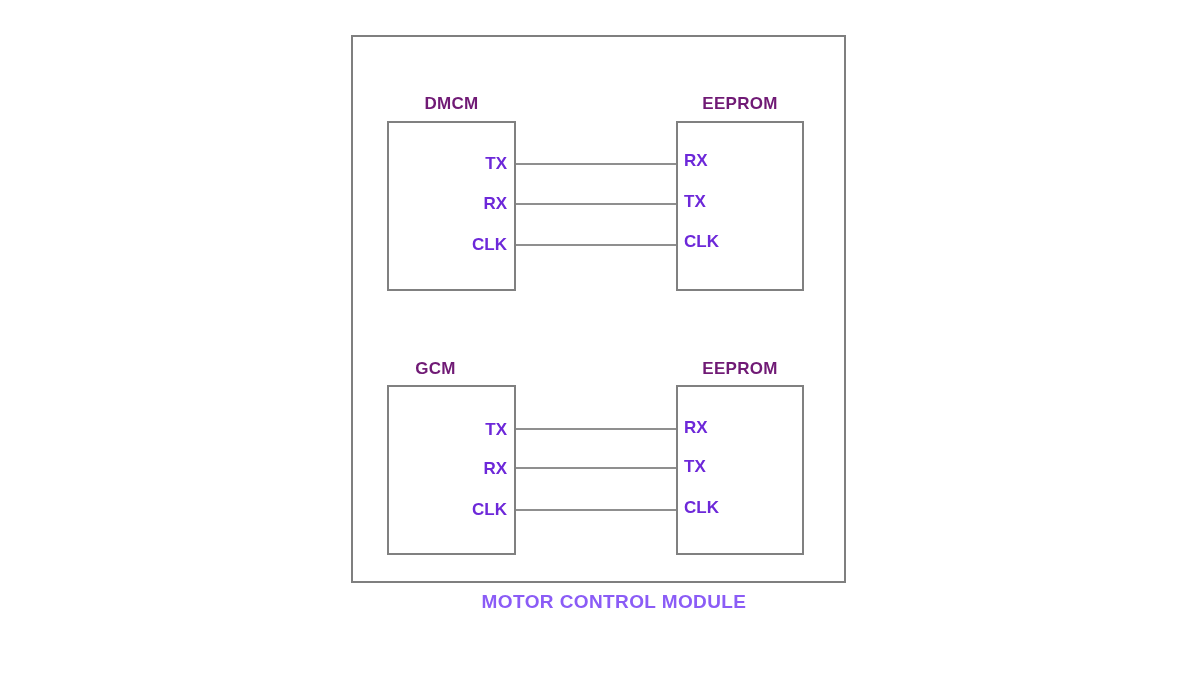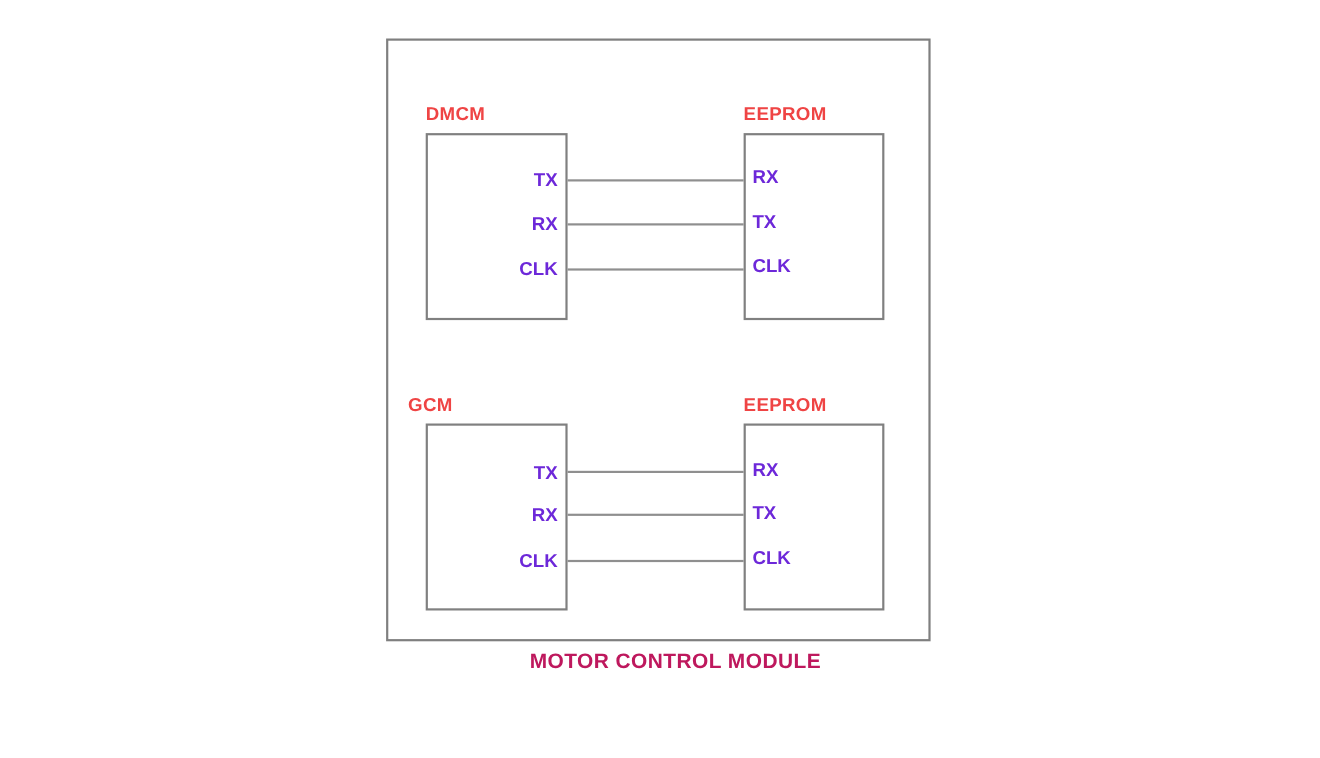--- a/index.html
+++ b/index.html
@@ -28,24 +28,24 @@
   .box {
     position: absolute;
     border: 2px solid #808080;
     box-sizing: border-box;
     background: #ffffff;
   }
   .box-title {
     position: absolute;
     height: 20px;
     line-height: 20px;
-    text-align: left;
+    text-align: center;
     font-size: 17px;
     font-weight: bold;
-    color: #ef4444;
+    color: #701a75;
     letter-spacing: 0.3px;
     white-space: nowrap;
   }
   .pin {
     position: absolute;
     height: 22px;
     line-height: 22px;
     font-size: 17px;
     font-weight: bold;
     color: #6d28d9;
@@ -71,21 +71,21 @@
     height: 2px;
     background: #8f8f8f;
   }
   .caption {
     position: absolute;
     left: 614px;
     top: 591px;
     transform: translateX(-50%);
     font-size: 19px;
     font-weight: bold;
-    color: #be185d;
+    color: #8b5cf6;
     letter-spacing: 0.4px;
     white-space: nowrap;
   }
 </style>
 </head>
 <body>
 
 <div id="canvas">
 
   <div class="outer-box"></div>

